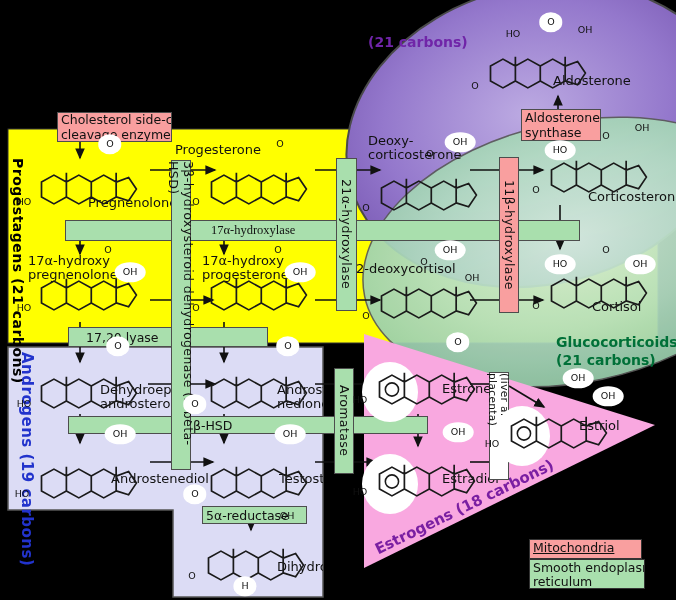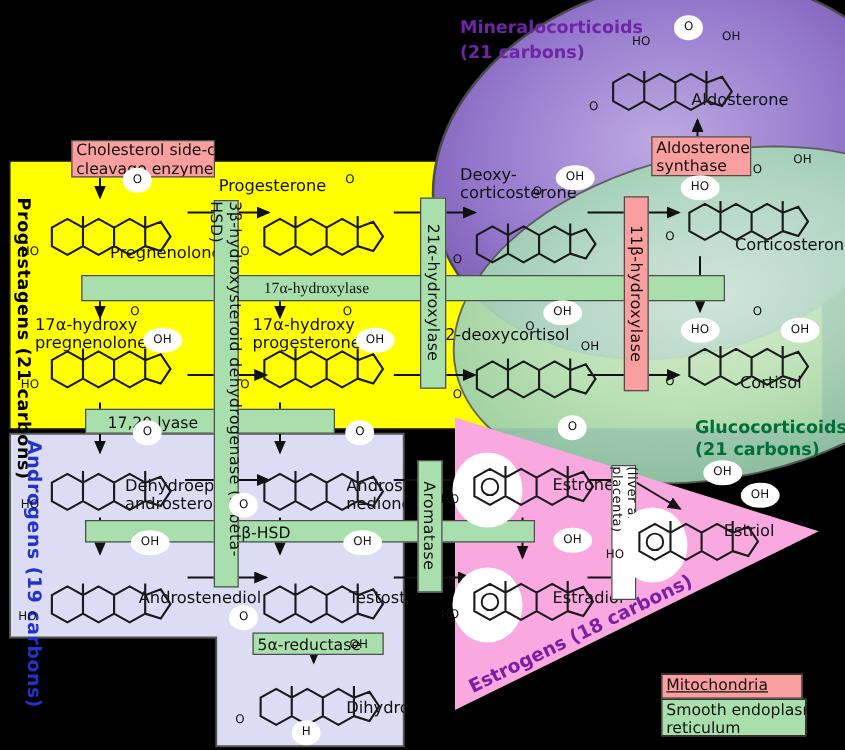--- a/index.html
+++ b/index.html
@@ -46,21 +46,20 @@
       </radialGradient>
     </defs>
     <rect id="yellow-rect" x="8" y="129" width="650" height="214" stroke="#333" stroke-width="1" fill="#ffff00"></rect>
     <ellipse id="purple-ellipse" cx="540" cy="135" rx="196" ry="149" fill="url(#gradPurple)" stroke="#4a4a4a" stroke-width="2" transform="rotate(-14 540 135)"></ellipse>
     <ellipse id="green-ellipse" cx="575" cy="252" rx="215" ry="130" fill="url(#gradGreen)" stroke="#5a5a5a" stroke-width="1.5" opacity="0.93" transform="rotate(-12 575 252)"></ellipse>
     <path id="lavender-path" d="M8,347 H323 V597 H173 V510 H8 Z" stroke="#555" stroke-width="1.5" fill="#dcdcf5"></path>
     <polygon id="pink-triangle" points="364,334 655,425 364,568" fill="#f9a8e0"></polygon>
   </svg>
 
   <div class="vregion" style="left:10px;top:158px;font-size:14px;color:#000;">Progestagens (21 carbons)</div>
-  <div class="hregion" id="miner-l1" style="left: 368px; top: 14px; font-size: 14px; color: rgb(112, 37, 168);">Mineralocorticoids</div>
   <div class="hregion" id="miner-l2" style="left: 368px; top: 34px; font-size: 14px; color: rgb(112, 37, 168);">(21 carbons)</div>
   <div class="hregion" id="gluco-l1" style="left: 556px; top: 334px; font-size: 14px; color: rgb(0, 112, 56);">Glucocorticoids</div>
   <div class="hregion" id="gluco-l2" style="left: 556px; top: 352px; font-size: 14px; color: rgb(0, 112, 56);">(21 carbons)</div>
   <div class="vregion" id="andro-lbl" style="left: 18px; top: 352px; font-size: 15px; color: rgb(34, 51, 204);">Androgens (19 carbons)</div>
   <div class="hregion" id="estro-lbl" style="left: 372px; top: 542px; font-size: 15px; transform: rotate(-26deg); transform-origin: 0px 0px; color: rgb(122, 31, 162);">Estrogens (18 carbons)</div>
 
   <svg id="arrow-layer" width="676" height="600">
     <defs>
       <marker id="ah" markerWidth="8" markerHeight="8" refX="6" refY="3" orient="auto">
         <path d="M0,0 L7,3 L0,6 Z" fill="#111"></path>

